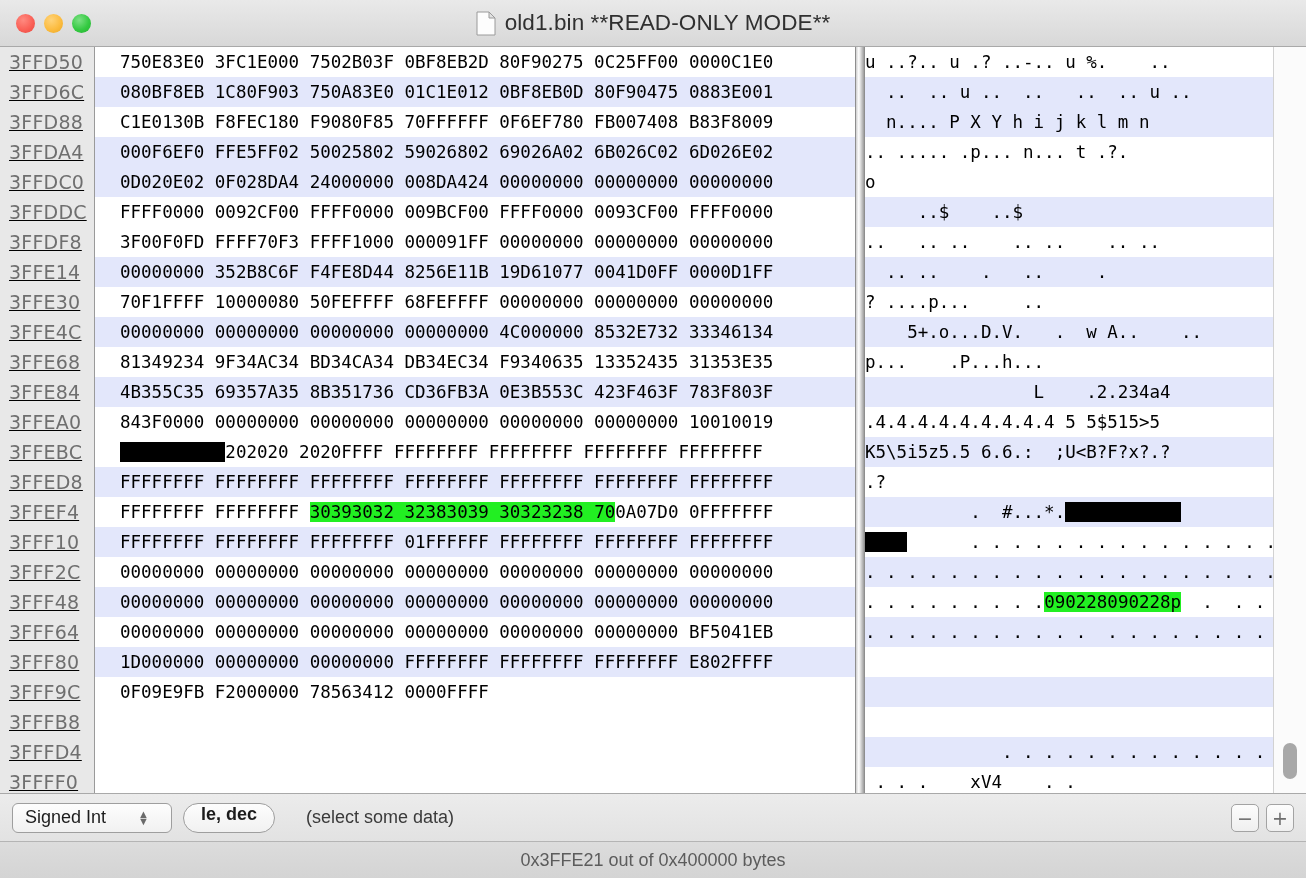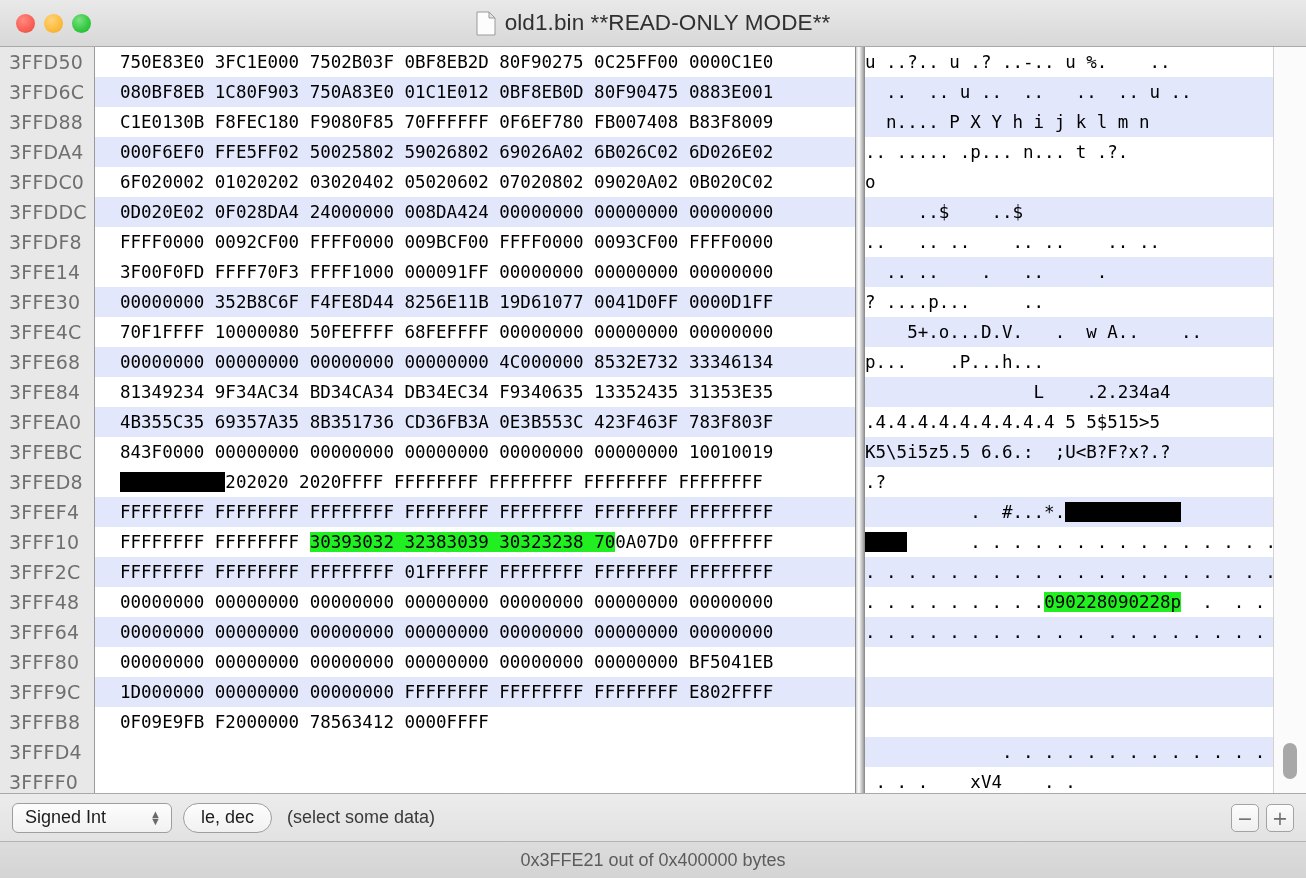--- a/index.html
+++ b/index.html
@@ -88,20 +88,21 @@
     border-bottom: 1px solid #a9a9a9;
   }
 
   .col-addr {
     flex: 0 0 95px;
     background: #e8e8e8;
     border-right: 1px solid #9a9a9a;
     box-sizing: border-box;
     position: relative;
     overflow: hidden;
+    text-decoration: underline;
   }
   .col-hex {
     flex: 0 0 760px;
     background: #ffffff;
     position: relative;
     overflow: hidden;
     box-sizing: border-box;
   }
   .divider {
     flex: 0 0 10px;
@@ -186,51 +187,51 @@
     position: relative;
   }
   .popup {
     height: 30px;
     min-width: 160px;
     border: 1px solid #9e9e9e;
     border-radius: 6px;
     background: linear-gradient(to bottom, #fdfdfd 0%, #f1f1f1 100%);
     display: flex;
     align-items: center;
-    padding: 0 8px 0 12px;
+    padding: 0 20px 0 12px;
     box-sizing: border-box;
     font-size: 18px;
     color: #1c1c1c;
     gap: 14px;
     justify-content: space-between;
   }
   .popup .stepper {
     display: flex;
     flex-direction: column;
     line-height: 7px;
     font-size: 11px;
     color: #6a6a6a;
     padding-right: 2px;
   }
   .pill {
     height: 30px;
     border: 1px solid #9e9e9e;
     border-radius: 15px;
     background: linear-gradient(to bottom, #fdfdfd 0%, #f1f1f1 100%);
     display: flex;
-    align-items: center;
     padding: 0 17px;
     box-sizing: border-box;
     font-size: 18px;
     color: #1c1c1c;
+    font-weight: bold;
   }
   #hint {
     font-size: 18px;
     color: #3a3a3a;
-    margin-left: 4px;
+    margin-left: 20px;
   }
   #zoomctl {
     position: absolute;
     right: 12px;
     top: 0;
     height: 48px;
     display: flex;
     align-items: center;
     gap: 7px;
   }
@@ -311,21 +312,20 @@
         <div class="row alt">3FFF9C</div>
         <div class="row">3FFFB8</div>
         <div class="row alt">3FFFD4</div>
         <div class="row">3FFFF0</div>
       </div>
     <div class="col-hex" id="hex-col">
         <div class="row"><span>750E83E0 3FC1E000 7502B03F 0BF8EB2D 80F90275 0C25FF00 0000C1E0</span></div>
         <div class="row alt"><span>080BF8EB 1C80F903 750A83E0 01C1E012 0BF8EB0D 80F90475 0883E001</span></div>
         <div class="row"><span>C1E0130B F8FEC180 F9080F85 70FFFFFF 0F6EF780 FB007408 B83F8009</span></div>
         <div class="row alt"><span>000F6EF0 FFE5FF02 50025802 59026802 69026A02 6B026C02 6D026E02</span></div>
-        <div class="row"><span>6F020002 01020202 03020402 05020602 07020802 09020A02 0B020C02</span></div>
         <div class="row alt"><span>0D020E02 0F028DA4 24000000 008DA424 00000000 00000000 00000000</span></div>
         <div class="row"><span>FFFF0000 0092CF00 FFFF0000 009BCF00 FFFF0000 0093CF00 FFFF0000</span></div>
         <div class="row"><span>3F00F0FD FFFF70F3 FFFF1000 000091FF 00000000 00000000 00000000</span></div>
         <div class="row alt"><span>00000000 352B8C6F F4FE8D44 8256E11B 19D61077 0041D0FF 0000D1FF</span></div>
         <div class="row"><span>70F1FFFF 10000080 50FEFFFF 68FEFFFF 00000000 00000000 00000000</span></div>
         <div class="row alt"><span>00000000 00000000 00000000 00000000 4C000000 8532E732 33346134</span></div>
         <div class="row"><span>81349234 9F34AC34 BD34CA34 DB34EC34 F9340635 13352435 31353E35</span></div>
         <div class="row alt"><span>4B355C35 69357A35 8B351736 CD36FB3A 0E3B553C 423F463F 783F803F</span></div>
         <div class="row"><span>843F0000 00000000 00000000 00000000 00000000 00000000 10010019</span></div>
         <div class="row"><span class="redact">XXXXXXXXXX</span><span>202020 2020FFFF FFFFFFFF FFFFFFFF FFFFFFFF FFFFFFFF</span></div>

